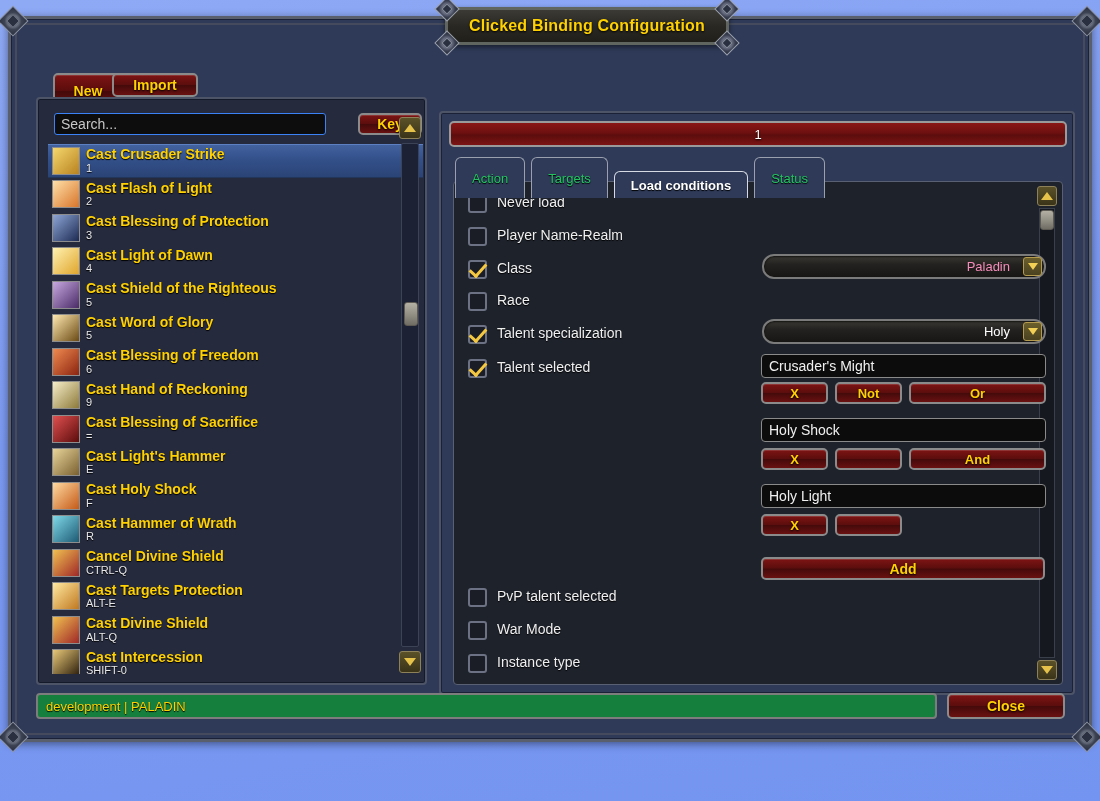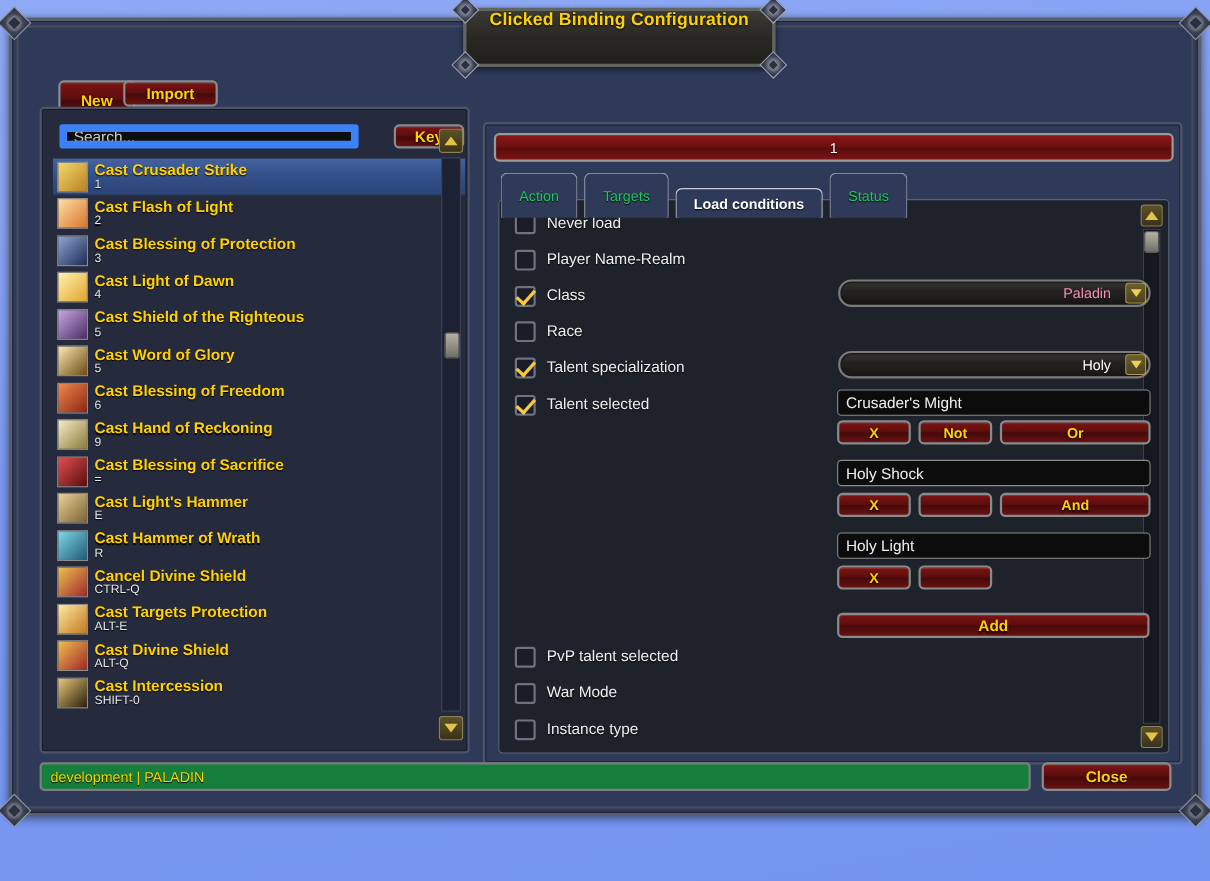--- a/index.html
+++ b/index.html
@@ -44,26 +44,26 @@
     background:#2a3040; border:1px solid #777d8b;
   }
   .c-tl { left: -9px;  top: -9px; }
   .c-tr { right: -9px; top: -9px; }
   .c-bl { left: -9px;  bottom: -9px; }
   .c-br { right: -9px; bottom: -9px; }
 
   
   #titlebar {
     position: absolute;
-    left: 410px; top: -12px;
-    width: 284px; height: 54px;
+    left: 434px; top: -12px;
+    width: 284px; height: 38px;
     background: linear-gradient(180deg, #3b3a34 0%, #2a2822 50%, #201f1a 100%);
     border: 3px solid #60655f;
     border-radius: 4px;
-    display: flex; align-items: flex-start; justify-content: center;
+    display: flex; align-items: center; justify-content: center;
     z-index: 15;
     box-shadow: 0 2px 5px rgba(0,0,0,.5);
   }
   #titlebar .tcorner {
     position: absolute; width: 18px; height: 18px;
     background: radial-gradient(circle at 50% 50%, #a9aeb9 0%, #72788a 40%, #3b4152 70%, #262b38 100%);
     border: 1px solid #9aa0ac;
     transform: rotate(45deg);
   }
   #titlebar .tcorner::after{content:"";position:absolute;inset:4px;background:#2a3040;border:1px solid #868c9a;}
@@ -104,21 +104,21 @@
     border: 2px solid #4e5468;
     border-radius: 4px;
     box-shadow: inset 0 0 0 1px #151a2b;
   }
 
   
   #search-input {
     position: absolute; left: 16px; top: 14px;
     width: 272px; height: 22px;
     background: #0d0d0d;
-    border: 7px solid #3b82f6;
+    border: 1px solid #3b82f6;
     border-radius: 3px;
     color: #dcdcdc; font-size: 14px;
     padding: 0 6px;
     line-height: 20px;
     font-family: "Liberation Sans", sans-serif;
   }
   #search-input::placeholder { color:#c8c8c8; opacity:1; }
   #btn-key { position:absolute; left:320px; top:14px; width:64px; height:22px; font-size:14px; }
 
   #list-scroll-up {
@@ -475,20 +475,27 @@
           </div>
         </div>
         <div class="list-row">
           <div class="row-icon" style="background: linear-gradient(135deg, rgb(232, 212, 154) 0%, rgb(122, 96, 48) 100%);"></div>
           <div class="row-text">
             <span class="row-title">Cast Light's Hammer</span>
             <span class="row-key">E</span>
           </div>
         </div>
         <div class="list-row">
+          <div class="row-icon" style="background: linear-gradient(135deg, rgb(255, 217, 160) 0%, rgb(196, 90, 24) 100%);"></div>
+          <div class="row-text">
+            <span class="row-title">Cast Holy Shock</span>
+            <span class="row-key">F</span>
+          </div>
+        </div>
+        <div class="list-row">
           <div class="row-icon" style="background: linear-gradient(135deg, rgb(127, 216, 232) 0%, rgb(29, 90, 115) 100%);"></div>
           <div class="row-text">
             <span class="row-title">Cast Hammer of Wrath</span>
             <span class="row-key">R</span>
           </div>
         </div>
         <div class="list-row">
           <div class="row-icon" style="background: linear-gradient(135deg, rgb(240, 192, 80) 0%, rgb(160, 40, 40) 100%);"></div>
           <div class="row-text">
             <span class="row-title">Cancel Divine Shield</span>

